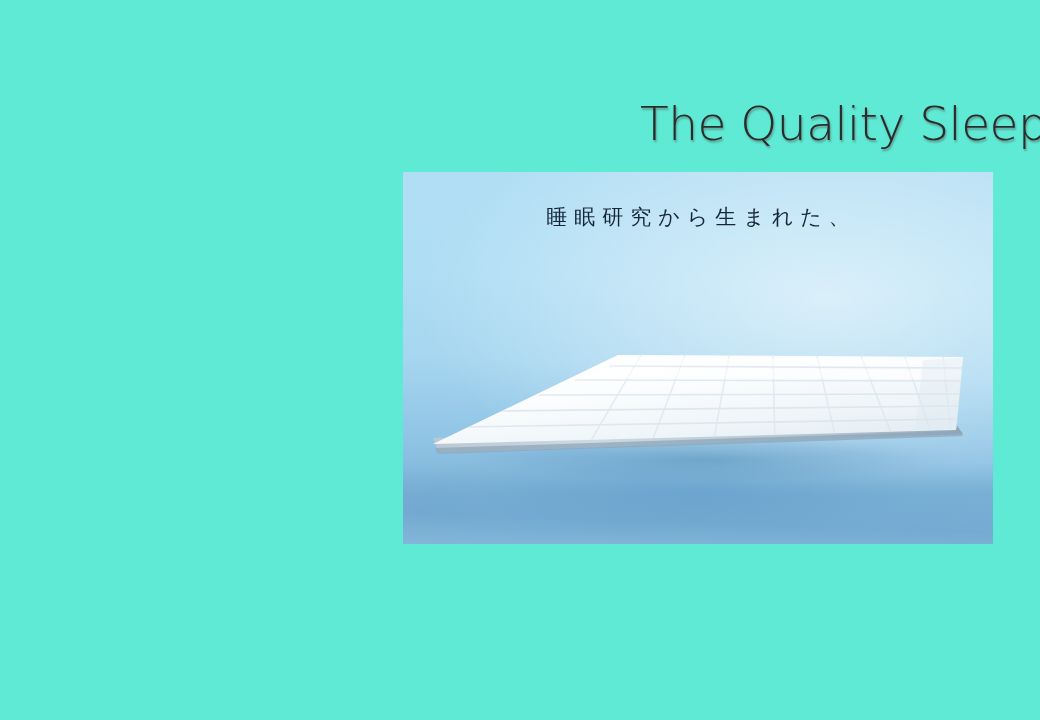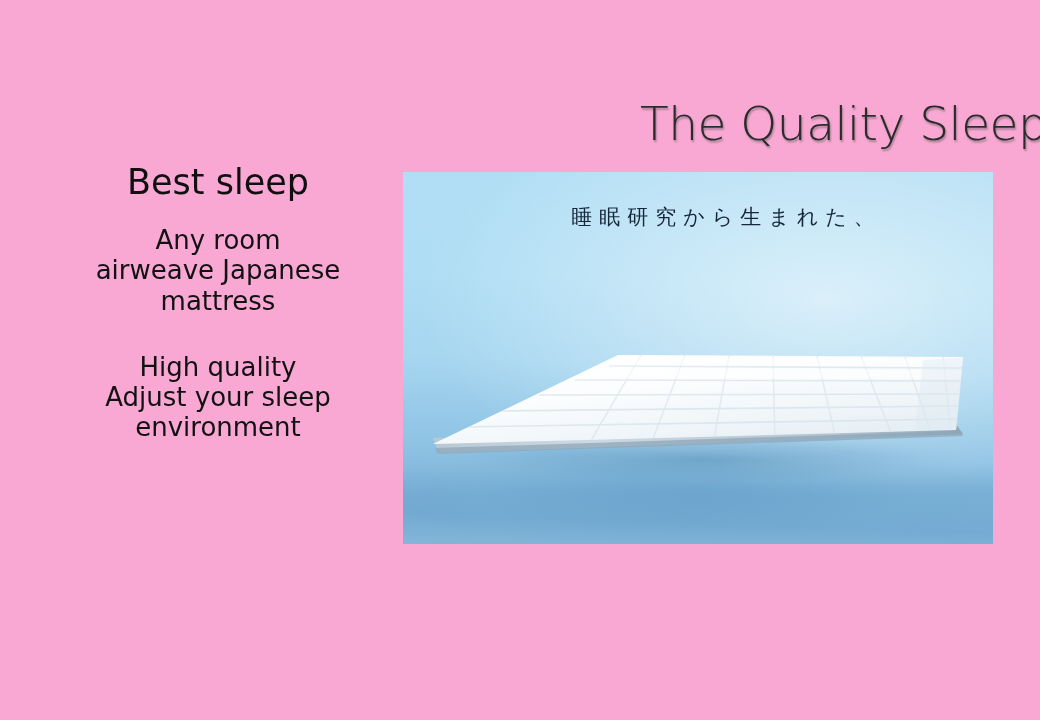--- a/index.html
+++ b/index.html
@@ -15,21 +15,21 @@
     font-family: "Liberation Sans", sans-serif;
     color: #1a1a1a;
   }
 
   
   #slide {
     position: absolute;
     left: 0; top: 0;
     width: 1040px;
     height: 720px;
-    background: #f9a8d4;
+    background: #5eead4;
   }
 
   
   #slide-title {
     position: absolute;
     left: 640px;
     top: 99px;
     width: 360px;
     text-align: right;
     font-family: "DejaVu Sans", sans-serif;
@@ -101,31 +101,30 @@
     width: 88%;
     height: 62px;
     border-radius: 50% / 36%;
     background: radial-gradient(60% 100% at 50% 40%, rgba(96,156,200,0.55) 0%, rgba(120,175,212,0.12) 70%, rgba(255,255,255,0) 100%);
     filter: blur(7px);
   }
 
   
   #photo-copy {
     position: absolute;
-    left: 13px;
+    left: 0;
     top: 26px;
     width: 100%;
     text-align: center;
     font-family: "DejaVu Serif", serif;
     color: #17273a;
     font-size: 21px;
     line-height: 1.85;
     letter-spacing: 7px;
     text-indent: 7px;
-    padding-left: 12px;
   }
   #photo-copy .jp-line {
     display: block;
   }
 
   
   #mattress {
     position: absolute;
     left: 0;
     top: 0;
@@ -134,39 +133,20 @@
     pointer-events: none;
   }
 </style>
 </head>
 <body>
 
 <div id="slide">
 
   <div id="slide-title">The Quality Sleep</div>
 
-  <div id="left-column">
-
-    <div class="lead-heading">Best sleep</div>
-
-    <p class="body-block">
-      <span class="line">Any room</span>
-      <span class="line">airweave Japanese</span>
-      <span class="line">mattress</span>
-    </p>
-
-    <div class="block-gap"></div>
-
-    <p class="body-block">
-      <span class="line">High quality</span>
-      <span class="line">Adjust your sleep</span>
-      <span class="line">environment</span>
-    </p>
-
-  </div>
 
   <div id="product-photo">
 
     <div id="photo-floor"></div>
     <div id="photo-floor-glow"></div>
 
     <div id="photo-copy">
       <span class="jp-line">睡眠研究から生まれた、</span>
     </div>
 

